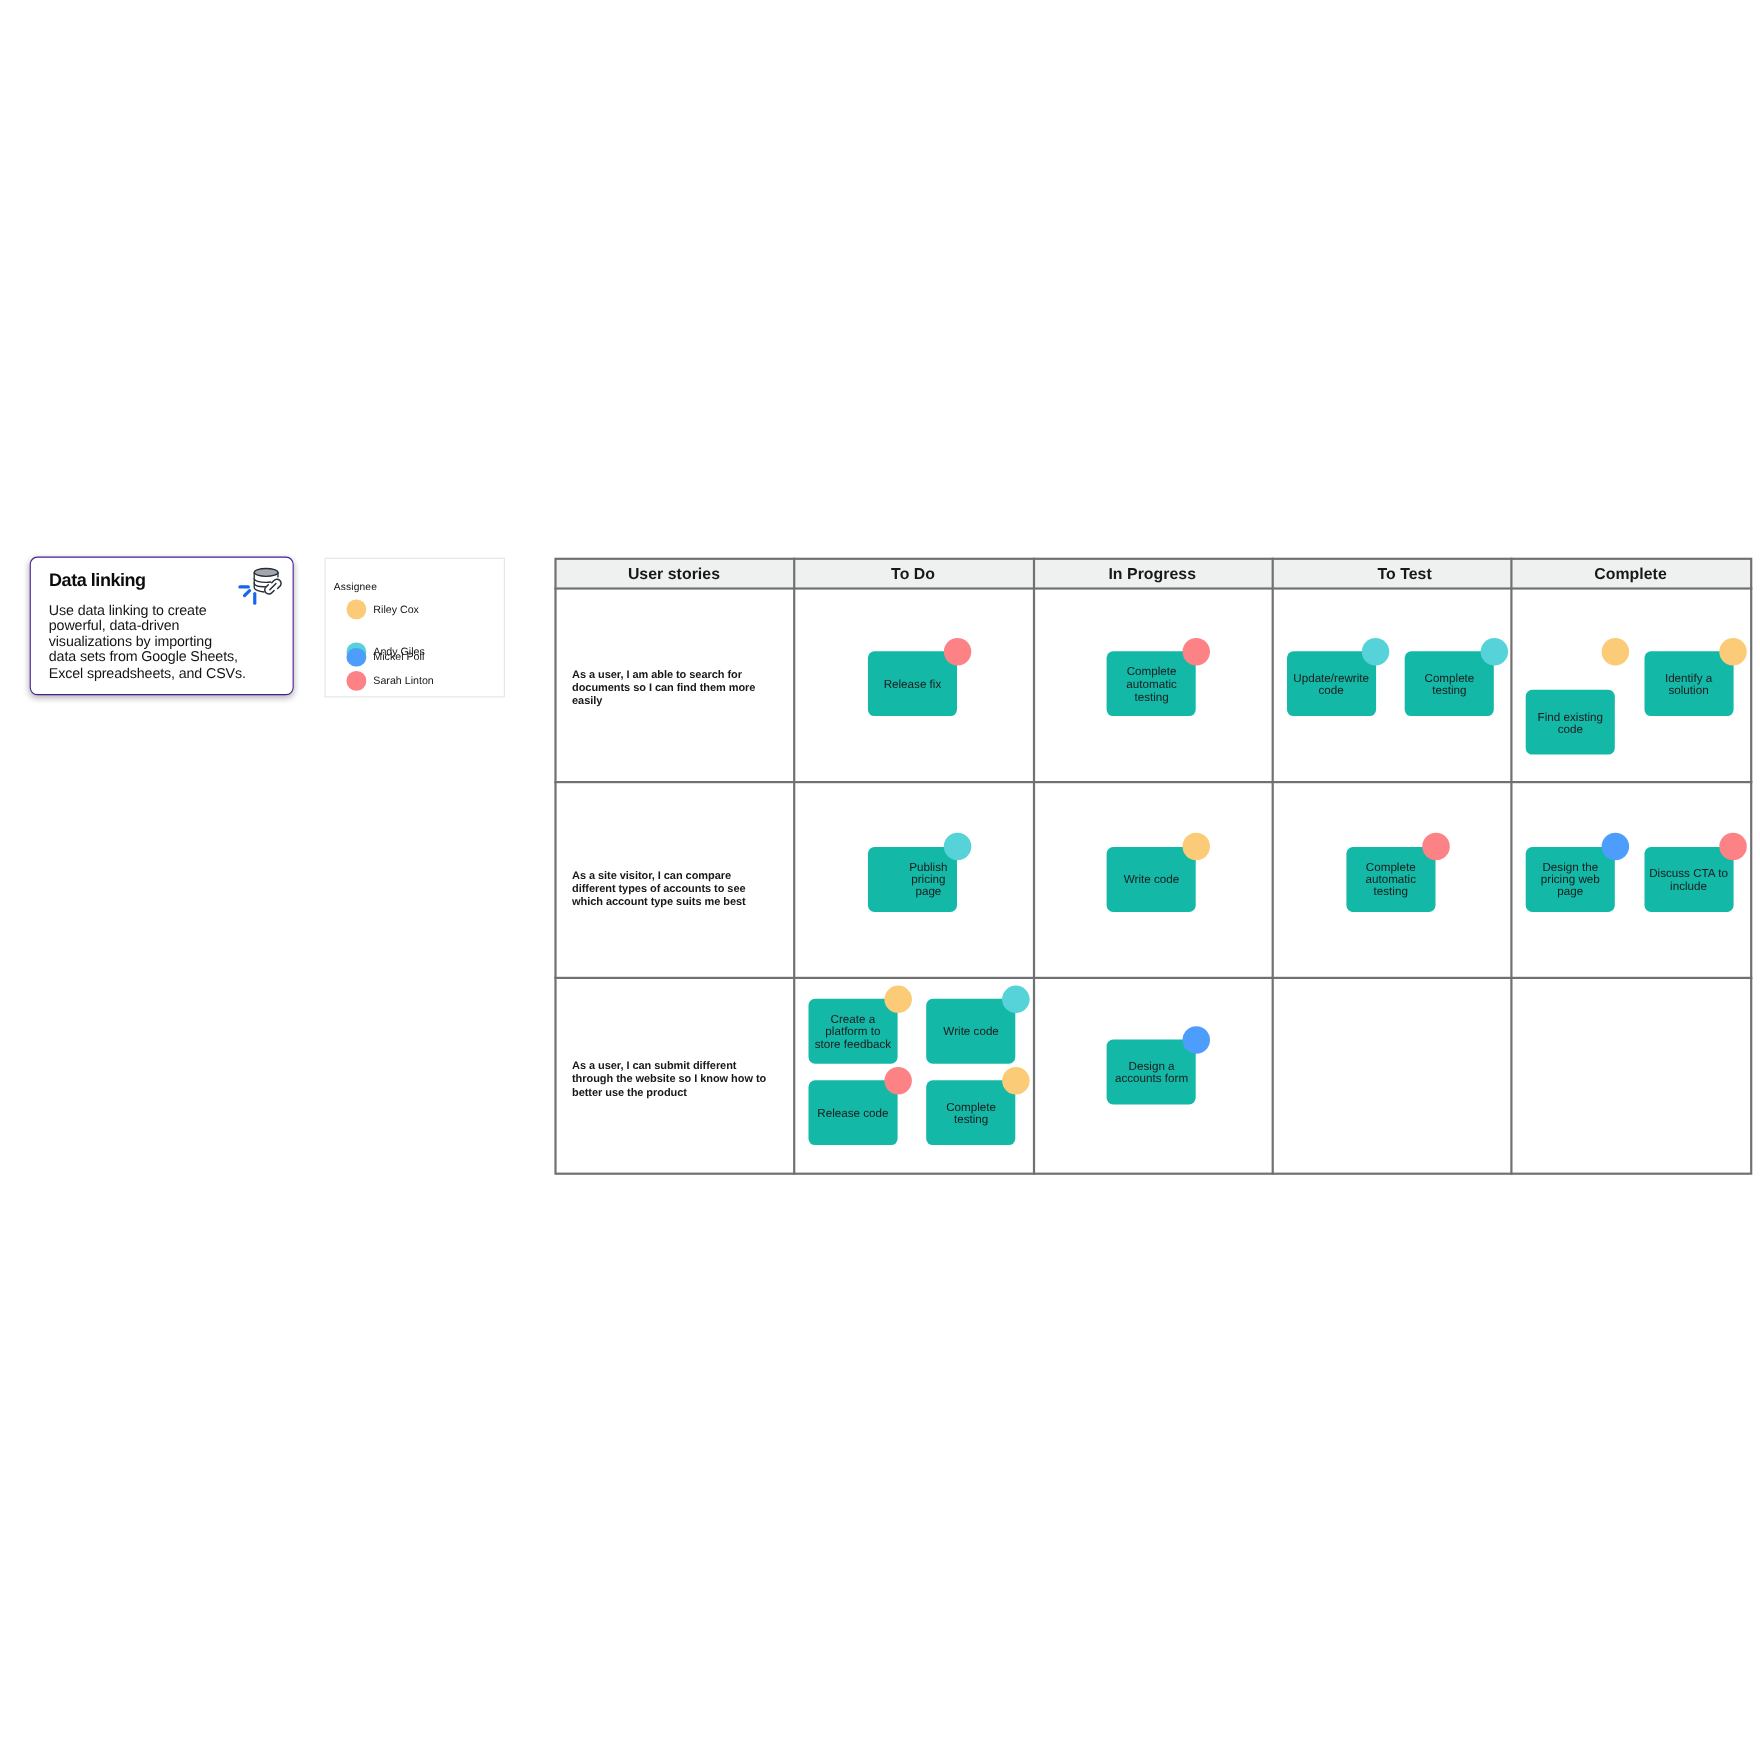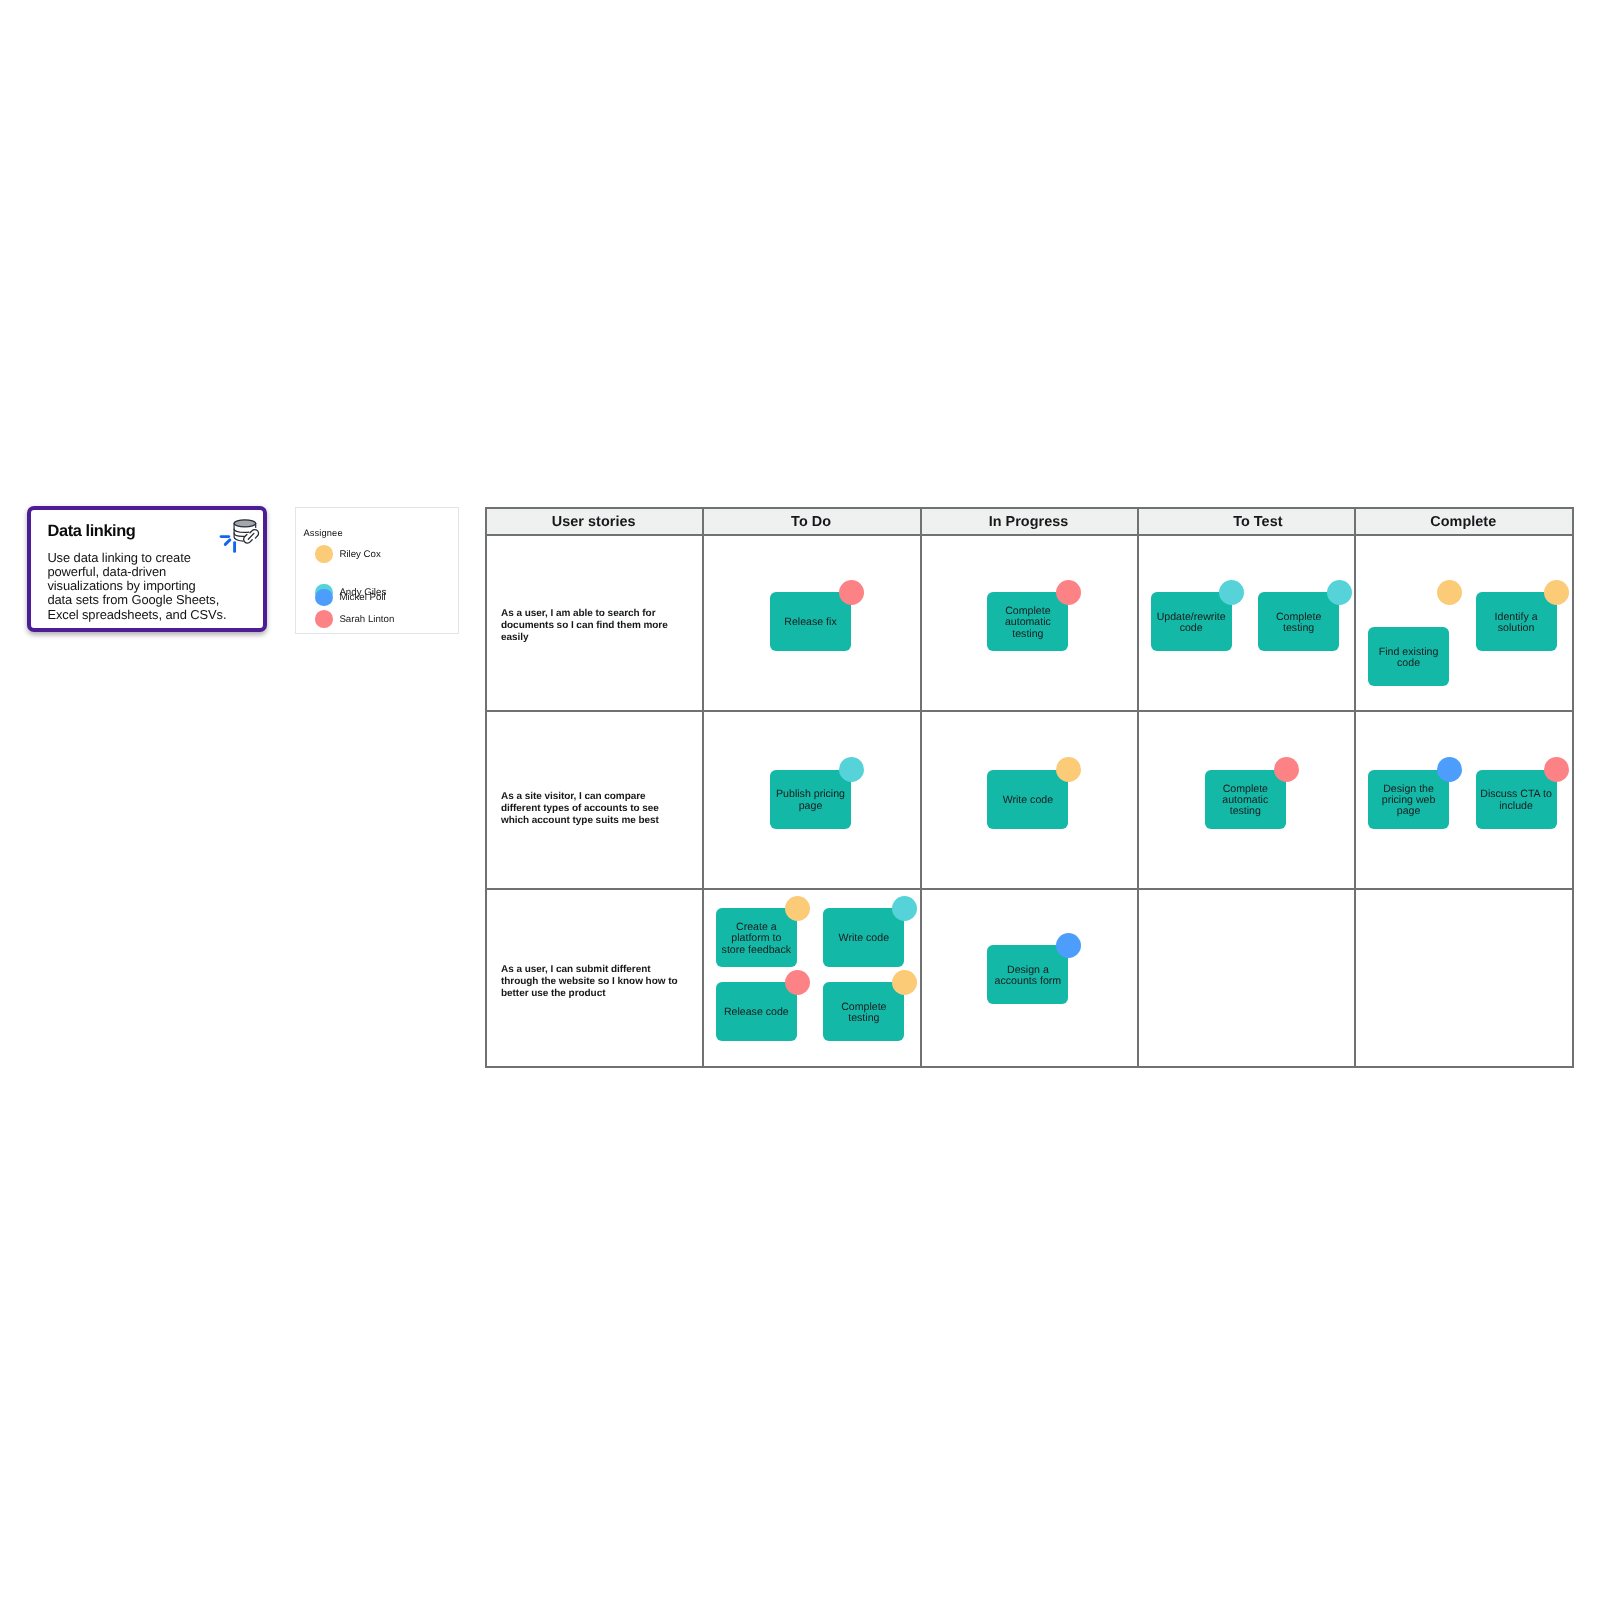--- a/index.html
+++ b/index.html
@@ -2,34 +2,34 @@
 <html><head>
 <meta charset="utf-8">
 <title>User story map</title>
 <style>
   html,body{margin:0;padding:0;}
   body{width:1600px;height:1600px;background:#ffffff;font-family:"Liberation Sans",sans-serif;position:relative;overflow:hidden;
        -webkit-font-smoothing:antialiased;text-rendering:geometricPrecision;}
   .canvas{position:absolute;left:0;top:0;width:1600px;height:1600px;opacity:0.999;}
 
   
-  #info-card{position:absolute;left:26.7px;top:506.2px;width:240.7px;height:126.1px;background:#fff;border:4px solid #4c1d95;border-radius:7px;box-shadow:0 2.5px 5.5px rgba(20,20,20,.33);box-sizing:border-box;}
+  #info-card{position:absolute;left:26.7px;top:506.2px;width:240.7px;height:126.1px;background:#fff;border:1px solid #4c1d95;border-radius:7px;box-shadow:0 2.5px 5.5px rgba(20,20,20,.33);box-sizing:border-box;}
   #info-title{position:absolute;left:16.9px;top:11.6px;font-size:16.4px;font-weight:bold;color:#0c0c0c;letter-spacing:-0.42px;}
   #info-body{position:absolute;left:16.7px;top:40.4px;width:200px;font-size:12.95px;letter-spacing:-0.1px;line-height:14.3px;color:#141414;white-space:nowrap;}
   #info-icon{position:absolute;left:187.3px;top:7.8px;width:44px;height:37px;}
 
   
   #legend{position:absolute;left:294.5px;top:507px;width:164px;height:127px;background:#fff;border:1px solid #e2e4e6;box-sizing:border-box;}
   #legend-title{position:absolute;left:8px;top:19.6px;font-size:9.3px;font-weight:normal;color:#0f0f0f;letter-spacing:0.12px;}
   .legend-row{position:absolute;left:20.6px;width:135px;height:17px;}
   .legend-dot{position:absolute;left:-1.2px;top:-1.3px;width:17.6px;height:17.6px;border-radius:50%;}
   .legend-label{position:absolute;left:23.3px;top:2.3px;font-size:9.7px;color:#161616;white-space:nowrap;}
 
   
-  #board{position:absolute;left:485px;top:507px;width:882px;height:561px;box-sizing:border-box;border-radius:19px;}
+  #board{position:absolute;left:504px;top:507px;width:882px;height:561px;box-sizing:border-box;border-radius:19px;}
   #board-outline{position:absolute;left:0;top:0;width:1089px;height:561px;border:2px solid #707173;box-sizing:border-box;}
   #hdr-band{position:absolute;left:2px;top:2px;width:1085px;height:25px;background:#eff0f0;box-sizing:border-box;}
   .hdr-cell{position:absolute;top:1.2px;height:27px;line-height:28px;text-align:center;font-size:14.4px;font-weight:bold;color:#17181a;letter-spacing:0.05px;}
   .vline{position:absolute;width:2px;background:#707173;}
   .hline{position:absolute;height:2px;background:#707173;}
   .story{position:absolute;left:16px;width:185px;font-size:10px;font-weight:bold;line-height:11.9px;color:#17181a;letter-spacing:-0.05px;}
   .note{position:absolute;background:#14b8a6;border-radius:6px;display:flex;align-items:center;justify-content:center;text-align:center;font-size:10.6px;line-height:11.3px;color:#1a1b1d;box-sizing:border-box;padding:3px 3px 0;}
   .dot{position:absolute;width:25px;height:25px;border-radius:50%;}
 </style>
 </head>
@@ -109,21 +109,21 @@
         <div class="dot" style="left: 571.1px; top: 72.9px; background: rgb(252, 130, 134);"></div>
         <div class="note" style="left: 665.65px; top: 85px; width: 81px; height: 59px;">Update/rewrite code</div>
         <div class="dot" style="left: 734.35px; top: 72.9px; background: rgb(86, 211, 216);"></div>
         <div class="note" style="left: 773.15px; top: 85px; width: 81px; height: 59px;">Complete testing</div>
         <div class="dot" style="left: 841.85px; top: 72.9px; background: rgb(86, 211, 216);"></div>
         <div class="note" style="left: 883.05px; top: 85px; width: 81px; height: 59px; margin-top: 35px;">Find existing code</div>
         <div class="dot" style="left: 951.75px; top: 72.9px; background: rgb(251, 203, 119);"></div>
         <div class="note" style="left: 990.55px; top: 85px; width: 81px; height: 59px;">Identify a solution</div>
         <div class="dot" style="left: 1059.25px; top: 72.9px; background: rgb(251, 203, 119);"></div>
         <div class="story" style="top: 283.741px;">As a site visitor, I can compare different types of accounts to see which account type suits me best</div>
-        <div class="note" style="left: 285px; top: 262.5px; width: 81px; height: 59px;">Publish pricing page</div>
+        <div class="note" style="left: 285px; top: 262.5px; width: 81px; height: 59px; padding-left: 32px;">Publish pricing page</div>
         <div class="dot" style="left: 353.7px; top: 250.4px; background: rgb(86, 211, 216);"></div>
         <div class="note" style="left: 502.4px; top: 262.5px; width: 81px; height: 59px;">Write code</div>
         <div class="dot" style="left: 571.1px; top: 250.4px; background: rgb(251, 203, 119);"></div>
         <div class="note" style="left: 719.8px; top: 262.5px; width: 81px; height: 59px;">Complete automatic testing</div>
         <div class="dot" style="left: 788.5px; top: 250.4px; background: rgb(252, 130, 134);"></div>
         <div class="note" style="left: 883.05px; top: 262.5px; width: 81px; height: 59px;">Design the pricing web page</div>
         <div class="dot" style="left: 951.75px; top: 250.4px; background: rgb(77, 158, 252);"></div>
         <div class="note" style="left: 990.55px; top: 262.5px; width: 81px; height: 59px;">Discuss CTA to include</div>
         <div class="dot" style="left: 1059.25px; top: 250.4px; background: rgb(252, 130, 134);"></div>
         <div class="story" style="top: 456.741px;">As a user, I can submit different through the website so I know how to better use the product</div>

